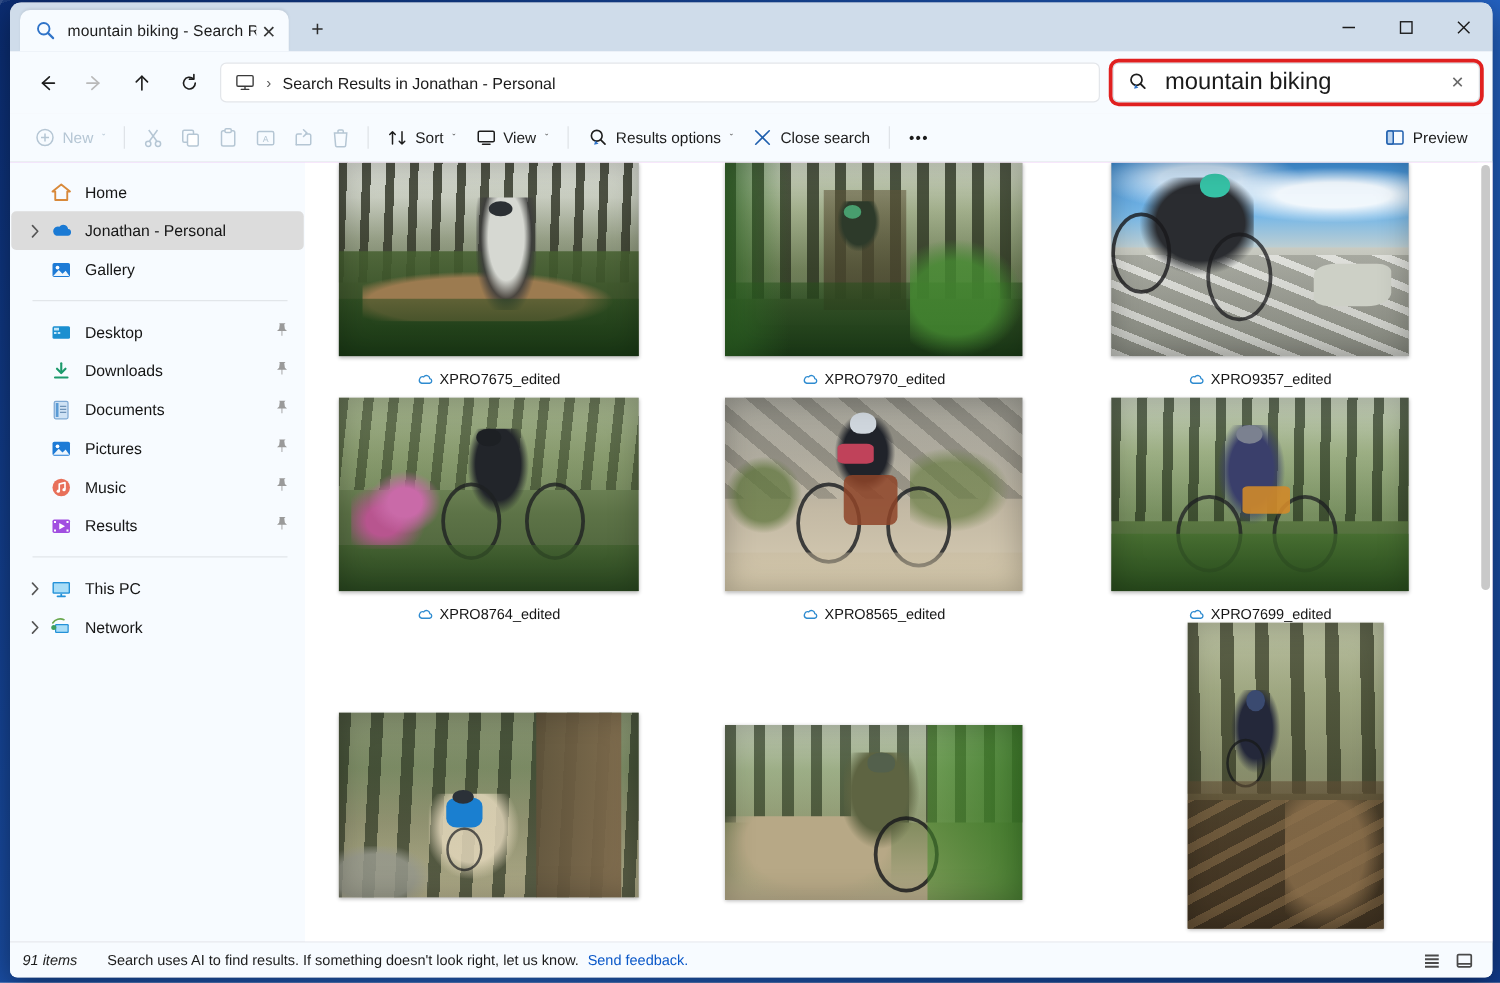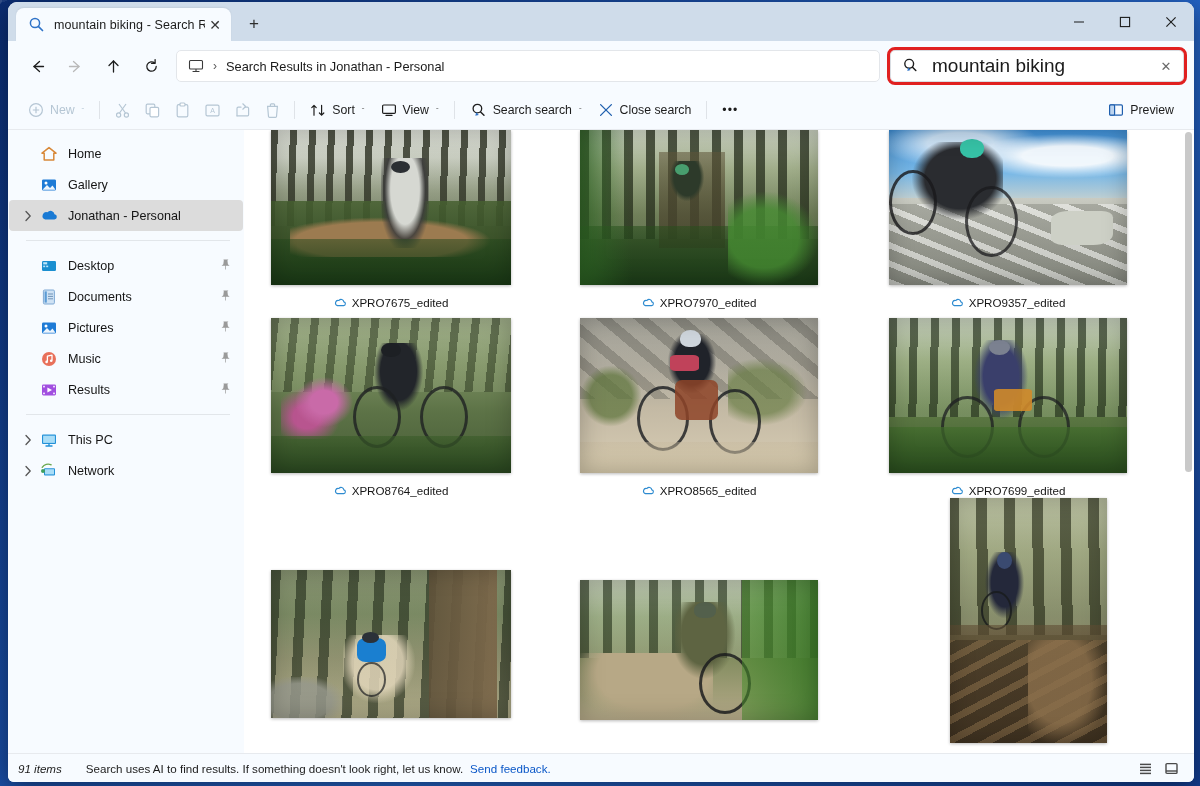--- a/index.html
+++ b/index.html
@@ -267,21 +267,21 @@
       <span class="chev">ˇ</span>
     </div>
     <div class="cb-sep"></div>
 
     <div class="cb">
       <svg width="17" height="17" viewBox="0 0 17 17">
           <circle cx="7.4" cy="6.6" r="4.3" fill="none" stroke="#1f1f1f" stroke-width="1.3"></circle>
           <line x1="10.6" y1="9.9" x2="14" y2="13.3" stroke="#1f1f1f" stroke-width="1.4" stroke-linecap="round"></line>
           <path d="M6.2 10.3 l2.6 2.6 l-3.5 0.8 z" fill="#2f73c8"></path>
         </svg>
-      <span>Search search</span>
+      <span>Results options</span>
       <span class="chev">ˇ</span>
     </div>
     <div class="cb">
       <svg width="16" height="16" viewBox="0 0 16 16">
           <line x1="2.6" y1="2.6" x2="13.4" y2="13.4" stroke="#1f5fae" stroke-width="1.3" stroke-linecap="round"></line>
           <line x1="13.4" y1="2.6" x2="2.6" y2="13.4" stroke="#1f5fae" stroke-width="1.3" stroke-linecap="round"></line>
         </svg>
       <span>Close search</span>
     </div>
     <div class="cb-sep"></div>
@@ -304,65 +304,80 @@
       <div class="nav-item">
         <span class="nav-chev"></span>
         <span class="nav-ico">
           <svg width="18" height="18" viewBox="0 0 18 18">
               <path d="M9 2.6 L16 8.2 H13.8 V15 H4.2 V8.2 H2 z" fill="none" stroke="#d8893a" stroke-width="1.5" stroke-linejoin="round"></path>
             </svg>
         </span>
         <span class="nav-label">Home</span>
       </div>
 
-      <div class="nav-item">
-        <span class="nav-chev"></span>
-        <span class="nav-ico">
-          <svg width="18" height="18" viewBox="0 0 18 18">
-              <rect x="2" y="3.4" width="14" height="11.2" rx="1.4" fill="#1e7bd6"></rect>
-              <circle cx="6" cy="7" r="1.5" fill="#fff"></circle>
-              <path d="M2.5 13.8 L7 9 L10 12 L12.5 9.6 L15.5 13.8 z" fill="#ffffff" opacity=".92"></path>
-            </svg>
-        </span>
-        <span class="nav-label">Gallery</span>
-      </div>
-
       <div class="nav-item selected">
         <span class="nav-chev">
           <svg width="8" height="12" viewBox="0 0 8 12">
               <path d="M2 1.5 L6.2 6 L2 10.5" fill="none" stroke="#555" stroke-width="1.3" stroke-linecap="round" stroke-linejoin="round"></path>
             </svg>
         </span>
         <span class="nav-ico">
           <svg width="19" height="19" viewBox="0 0 19 19">
               <path d="M5.2 13.6 h9.1 a2.7 2.7 0 0 0 0.2 -5.37 a3.9 3.9 0 0 0 -7.0 -1.9 a3.15 3.15 0 0 0 -2.3 7.27 z" fill="#1a7ad4"></path>
             </svg>
         </span>
         <span class="nav-label">Jonathan - Personal</span>
       </div>
 
+      <div class="nav-item">
+        <span class="nav-chev"></span>
+        <span class="nav-ico">
+          <svg width="18" height="18" viewBox="0 0 18 18">
+              <rect x="2" y="3.4" width="14" height="11.2" rx="1.4" fill="#1e7bd6"></rect>
+              <circle cx="6" cy="7" r="1.5" fill="#fff"></circle>
+              <path d="M2.5 13.8 L7 9 L10 12 L12.5 9.6 L15.5 13.8 z" fill="#ffffff" opacity=".92"></path>
+            </svg>
+        </span>
+        <span class="nav-label">Gallery</span>
+      </div>
+
       <div class="nav-sep"></div>
 
       <div class="nav-item indent">
         <span class="nav-ico">
           <svg width="18" height="18" viewBox="0 0 18 18">
               <rect x="2" y="4" width="14" height="10" rx="1.2" fill="#1b8fd0"></rect>
               <rect x="3.2" y="5.2" width="4" height="2.2" fill="#bfe6fa"></rect>
               <rect x="3.2" y="8.6" width="2" height="1.6" fill="#bfe6fa"></rect>
               <rect x="6.2" y="8.6" width="2" height="1.6" fill="#bfe6fa"></rect>
             </svg>
         </span>
         <span class="nav-label">Desktop</span>
         <span class="nav-pin">
           <svg width="13" height="13" viewBox="0 0 13 13">
               <path d="M4.4 1.5 L9.4 1.5 L8.4 2.6 L8.9 6.2 L10.6 7.8 L6.9 7.8 L6.9 11.6 L6.2 11.6 L6.2 7.8 L2.6 7.8 L4.3 6.2 L4.8 2.6 z" fill="#9a9a9a"></path>
             </svg>
         </span>
       </div>
 
+      <div class="nav-item indent">
+        <span class="nav-ico">
+          <svg width="18" height="18" viewBox="0 0 18 18">
+              <path d="M9 2.6 V10" stroke="#1d9a6c" stroke-width="1.7" stroke-linecap="round" fill="none"></path>
+              <path d="M5.6 7 L9 10.4 L12.4 7" fill="none" stroke="#1d9a6c" stroke-width="1.7" stroke-linecap="round" stroke-linejoin="round"></path>
+              <line x1="4" y1="14" x2="14" y2="14" stroke="#1d9a6c" stroke-width="1.7" stroke-linecap="round"></line>
+            </svg>
+        </span>
+        <span class="nav-label">Downloads</span>
+        <span class="nav-pin">
+          <svg width="13" height="13" viewBox="0 0 13 13">
+              <path d="M4.4 1.5 L9.4 1.5 L8.4 2.6 L8.9 6.2 L10.6 7.8 L6.9 7.8 L6.9 11.6 L6.2 11.6 L6.2 7.8 L2.6 7.8 L4.3 6.2 L4.8 2.6 z" fill="#9a9a9a"></path>
+            </svg>
+        </span>
+      </div>
 
       <div class="nav-item indent">
         <span class="nav-ico">
           <svg width="18" height="18" viewBox="0 0 18 18">
               <rect x="3.4" y="2" width="11" height="14" rx="1.2" fill="#cfe2f4" stroke="#7fa9d4" stroke-width="1"></rect>
               <rect x="4.6" y="3.4" width="2.2" height="11.2" fill="#5b9bd5"></rect>
               <line x1="8" y1="6" x2="13" y2="6" stroke="#6f93b8" stroke-width="1"></line>
               <line x1="8" y1="8.4" x2="13" y2="8.4" stroke="#6f93b8" stroke-width="1"></line>
               <line x1="8" y1="10.8" x2="13" y2="10.8" stroke="#6f93b8" stroke-width="1"></line>
             </svg>

